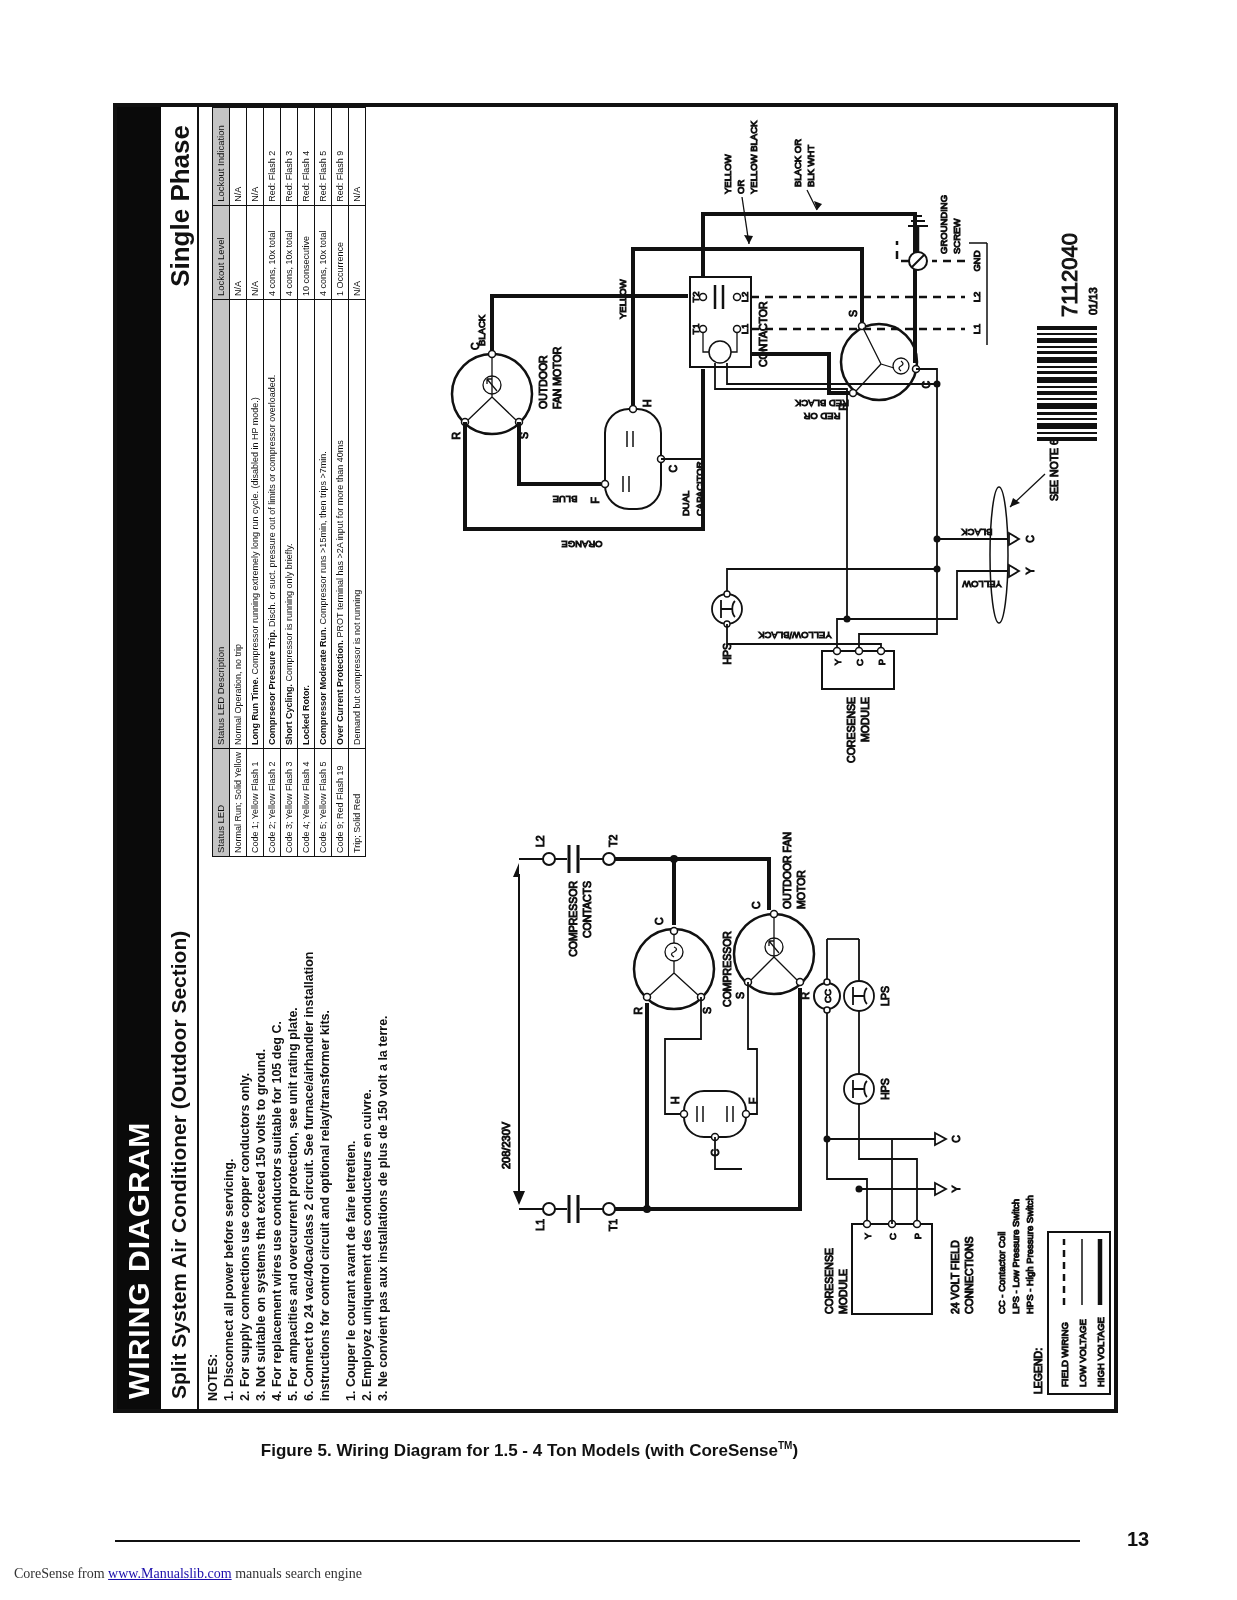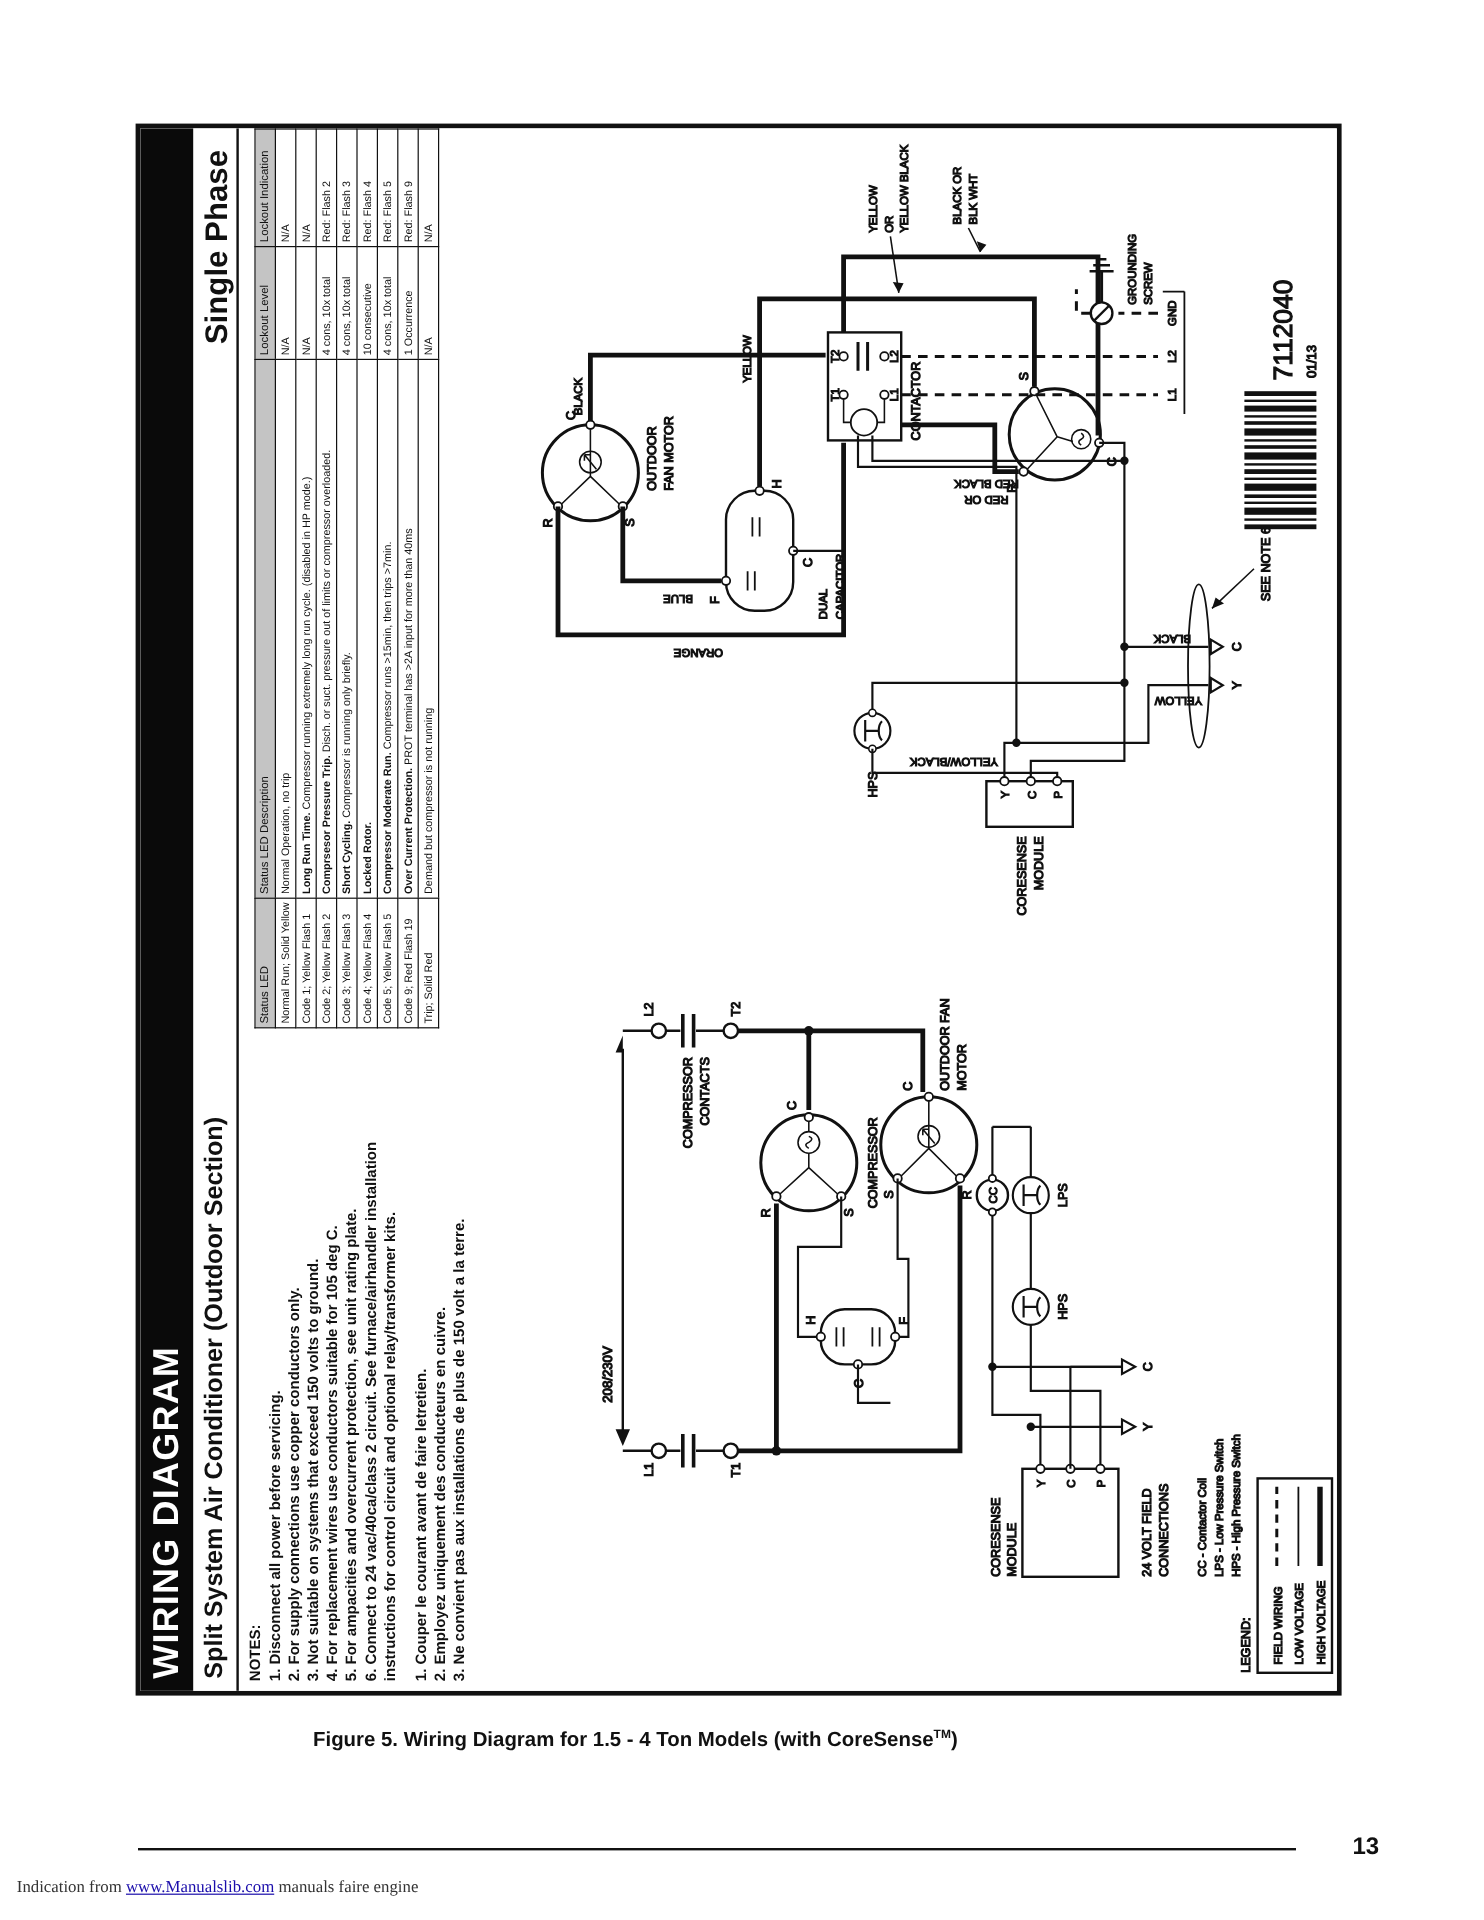--- a/index.html
+++ b/index.html
@@ -456,16 +456,16 @@
   </div>
 
   <div class="caption">
     <span>Figure 5. Wiring Diagram for 1.5 - 4 Ton Models (with CoreSense</span><sup>TM</sup><span>)</span>
   </div>
 
   <div class="pn-rule"></div>
   <div class="page-num">13</div>
 
   <div class="footer">
-    <span>Indication from </span><a>www.Manualslib.com</a><span> manuals faire engine</span>
+    <span>CoreSense from </span><a>www.Manualslib.com</a><span> manuals search engine</span>
   </div>
 
 </div>
 
 </body></html>

